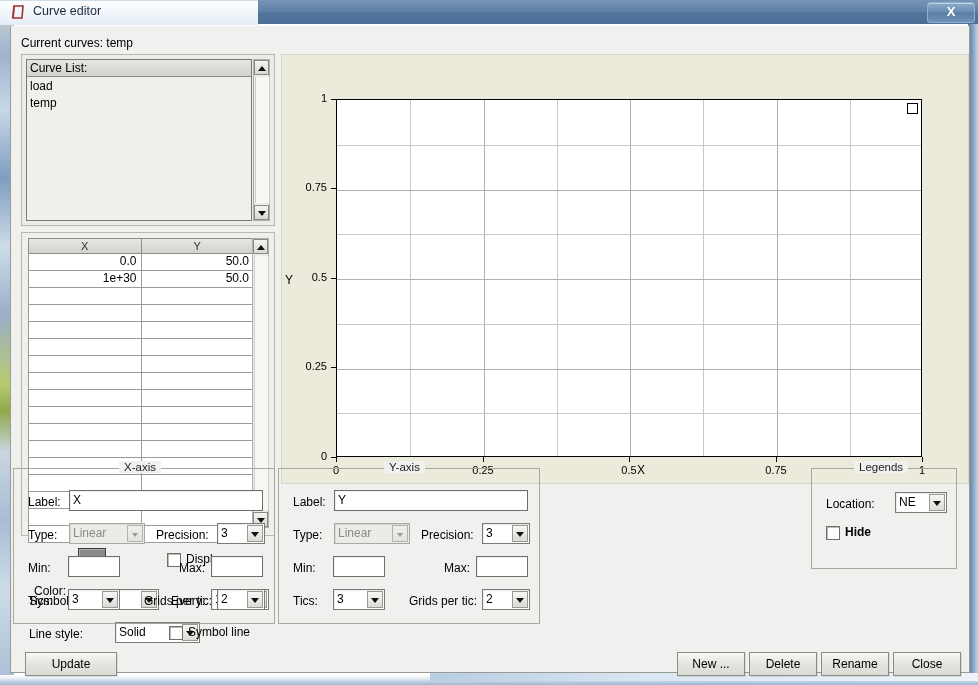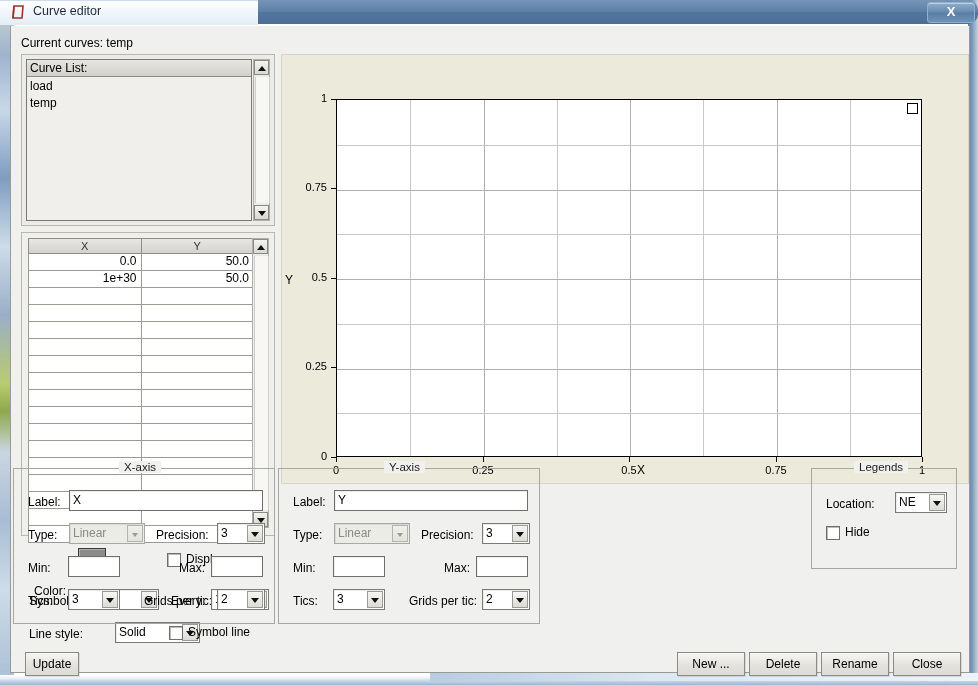--- a/index.html
+++ b/index.html
@@ -23,21 +23,21 @@
      background:linear-gradient(90deg,#5c7da4 0%,#7d9cbd 45%,#c5d4e4 100%);}
   .bg-bottom-band{position:absolute;left:0;bottom:0;width:978px;height:10px;
      background:linear-gradient(180deg,#ffffff 0%,#e7eef6 35%,#b9cde0 70%,#9db7d2 100%);}
   .bg-bottom-band2{position:absolute;left:430px;bottom:4px;width:548px;height:8px;
      background:linear-gradient(90deg,#b7cde1 0%,#dbe7f2 40%,#eef3f8 100%);}
 
   
   #window{position:absolute;left:0;top:0;width:978px;height:676px;}
   .titlebar{position:absolute;left:0;top:0;width:978px;height:24px;
      background:linear-gradient(180deg,#6e90b4 0%,#5b7fa6 45%,#517architecture 46%,#4e739c 100%);}
-  .titlebar{background:linear-gradient(180deg,#7694b6 0%,#5d80a7 48%,#52759d 52%,#4c6f97 100%);border-radius:10px;}
+  .titlebar{background:linear-gradient(180deg,#7694b6 0%,#5d80a7 48%,#52759d 52%,#4c6f97 100%);}
   .title-left-white{position:absolute;left:0;top:0;width:258px;height:24px;
      background:linear-gradient(180deg,#fdfefe 0%,#eef4fa 60%,#e3ecf5 100%);
      border-top:1px solid #cfdcea;}
   .title-icon{position:absolute;left:11px;top:4px;width:15px;height:16px;}
   .title-text{position:absolute;left:33px;top:4px;font-size:12.5px;color:#1b2b3a;
      font-family:"Liberation Sans", sans-serif;white-space:nowrap;}
   .close-btn{position:absolute;right:3px;top:2px;width:46px;height:19px;
      border:1px solid #8fb0cd;border-radius:3px;
      background:linear-gradient(180deg,#8fadcc 0%,#6e91b4 40%,#5a7fa5 55%,#6f93b6 100%);
      color:#ffffff;font-size:13px;font-weight:bold;text-align:center;line-height:18px;
@@ -434,25 +434,25 @@
     <div class="grp" style="left:800px;top:442px;width:146px;height:101px;">
       <div class="grp-title" style="left:42px;">Legends</div>
       <div class="lbl" style="left:14px;top:28px;">Location:</div>
       <div class="combo" style="left:83px;top:23px;width:52px;">
         <span>NE</span>
         <span class="arrow-box">
             <i></i>
           </span>
       </div>
       <div class="cbx" style="left:14px;top:57px;"></div>
-      <div class="lbl" style="left:33px;top:56px;">Hide</div>
+      <div class="lbl" style="left:33px;top:56px;font-weight:bold;">Hide</div>
     </div>
 
     <div class="btnbar">
-      <div class="btn" style="left:14px;top:8px;width:54px;">Update</div>
+      <div class="btn" style="left:14px;top:8px;width:92px;">Update</div>
       <div class="btn" style="left:666px;top:8px;width:68px;">New ...</div>
       <div class="btn" style="left:738px;top:8px;width:68px;">Delete</div>
       <div class="btn" style="left:810px;top:8px;width:68px;">Rename</div>
       <div class="btn" style="left:882px;top:8px;width:68px;">Close</div>
     </div>
 
   </div>
 </div>
 
 </body></html>

